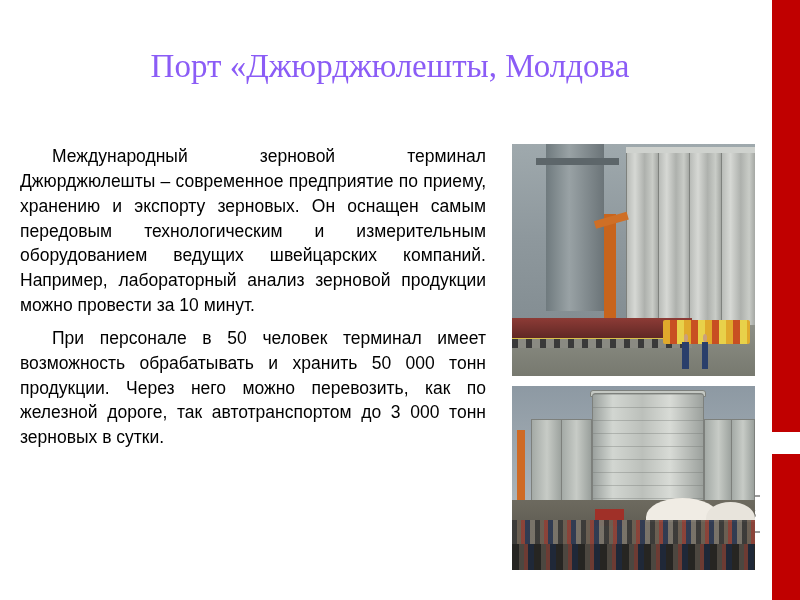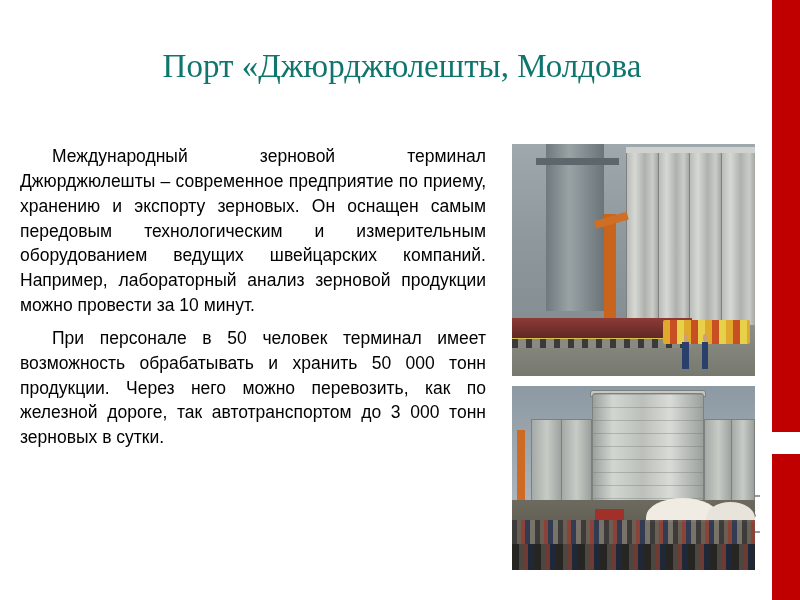--- a/index.html
+++ b/index.html
@@ -72,25 +72,25 @@
     line-height: 20px;
     text-align: center;
     font-size: 11px;
     color: #595959;
     font-family: "Liberation Sans", sans-serif;
   }
 
   
   .title {
     position: absolute;
-    left: 72px;
+    left: 60px;
     top: 22px;
     width: 660px;
     text-align: center;
-    color: #0f766e;
+    color: #8b5cf6;
     font-family: "Liberation Serif", serif;
     font-size: 33px;
     line-height: 1.35;
     font-weight: normal;
   }
 
   
   .body-col {
     position: absolute;
     left: 20px;

